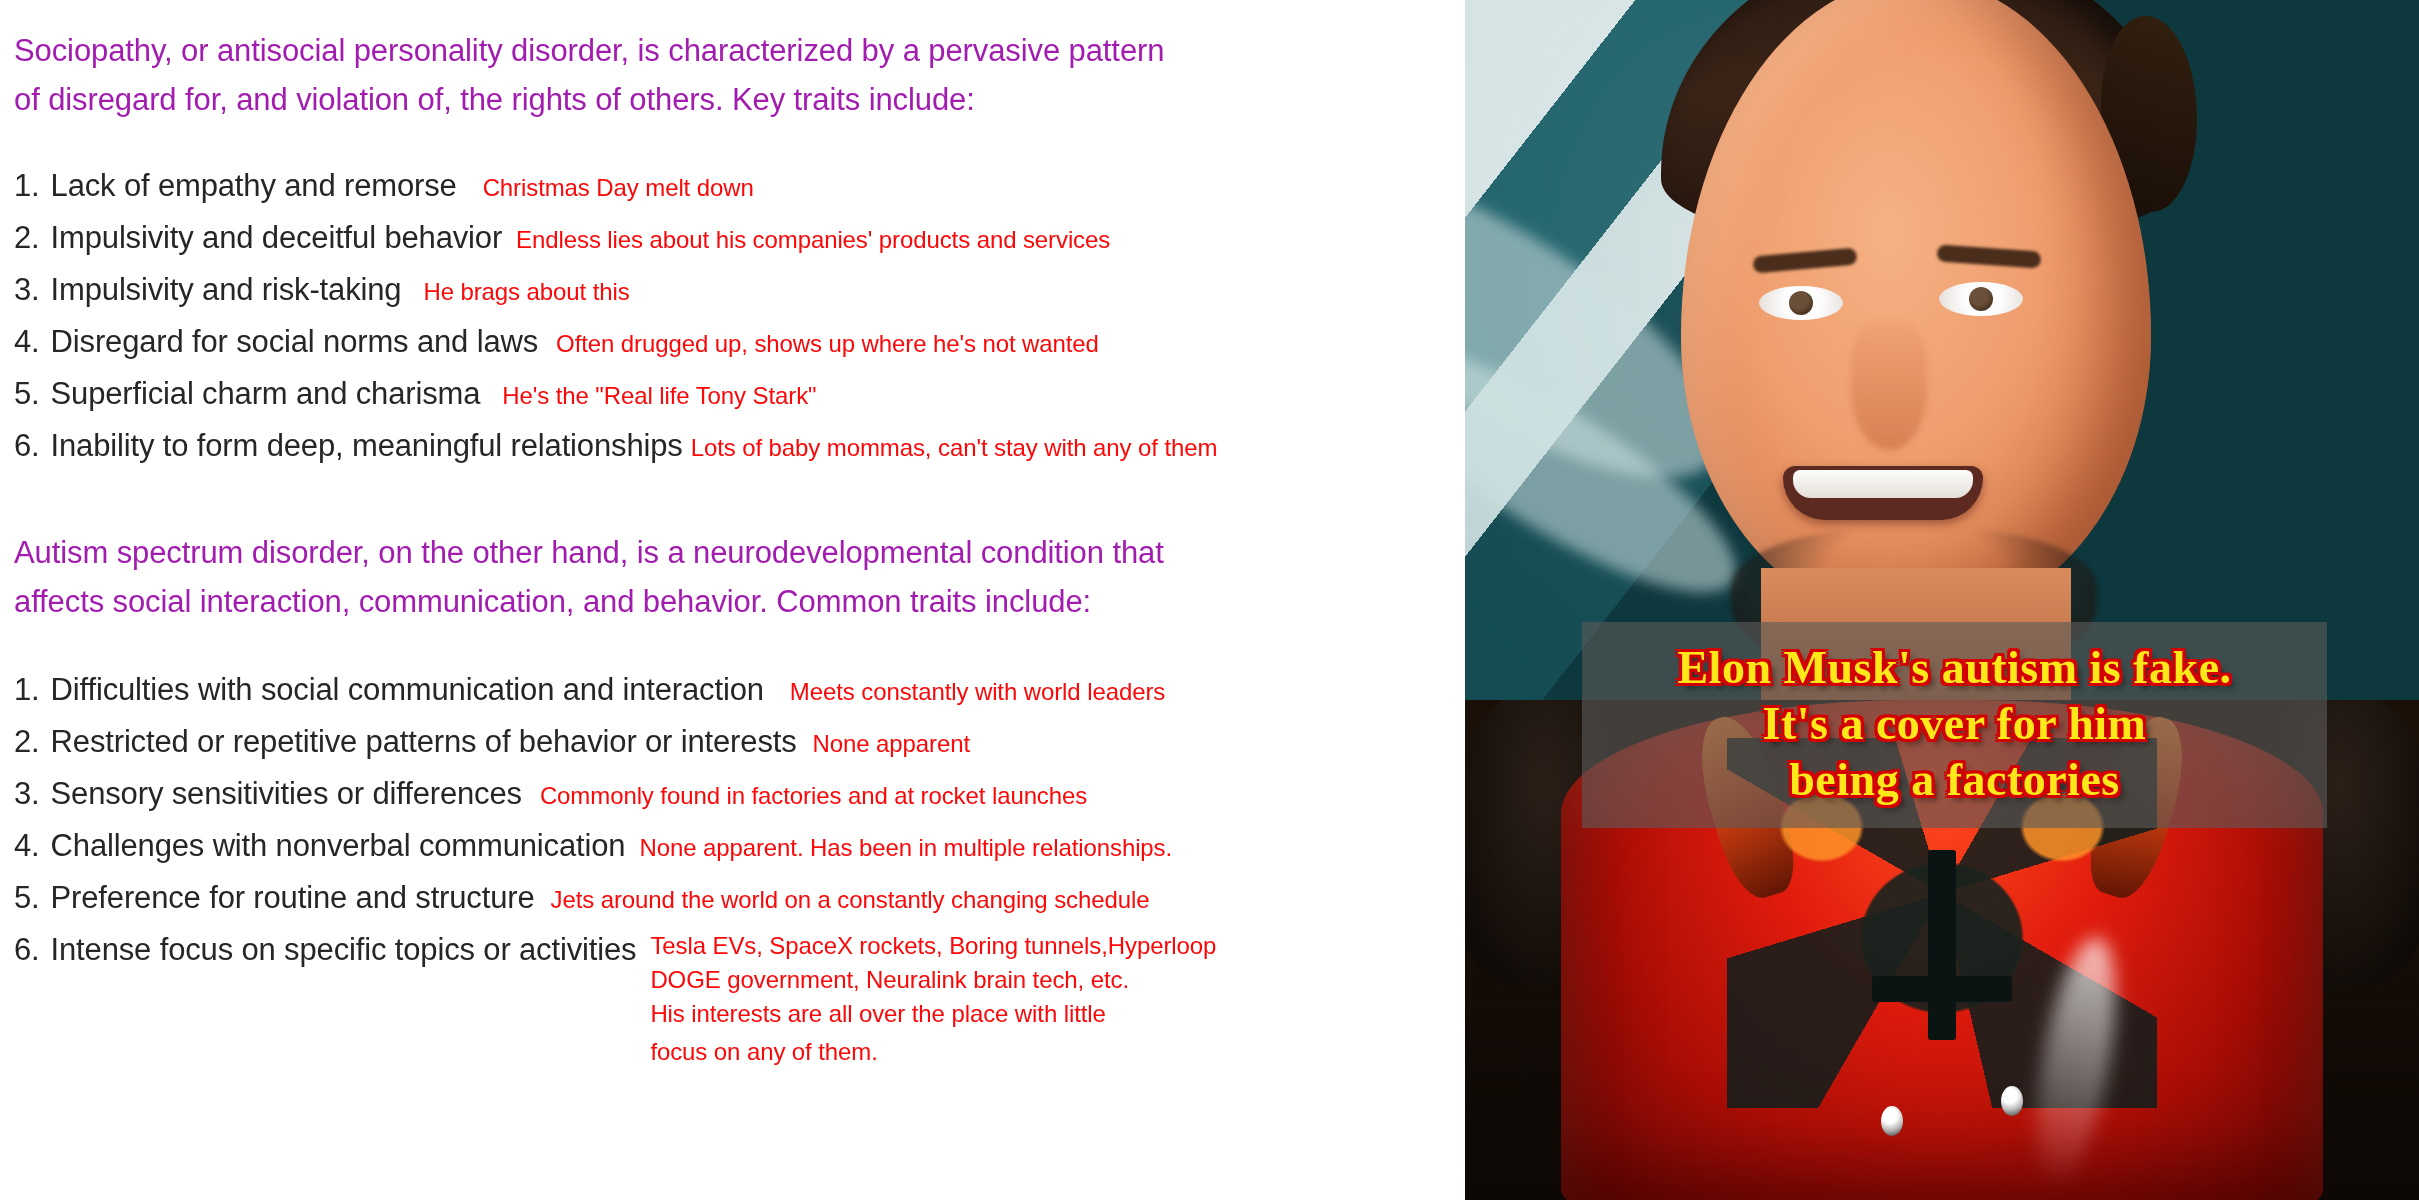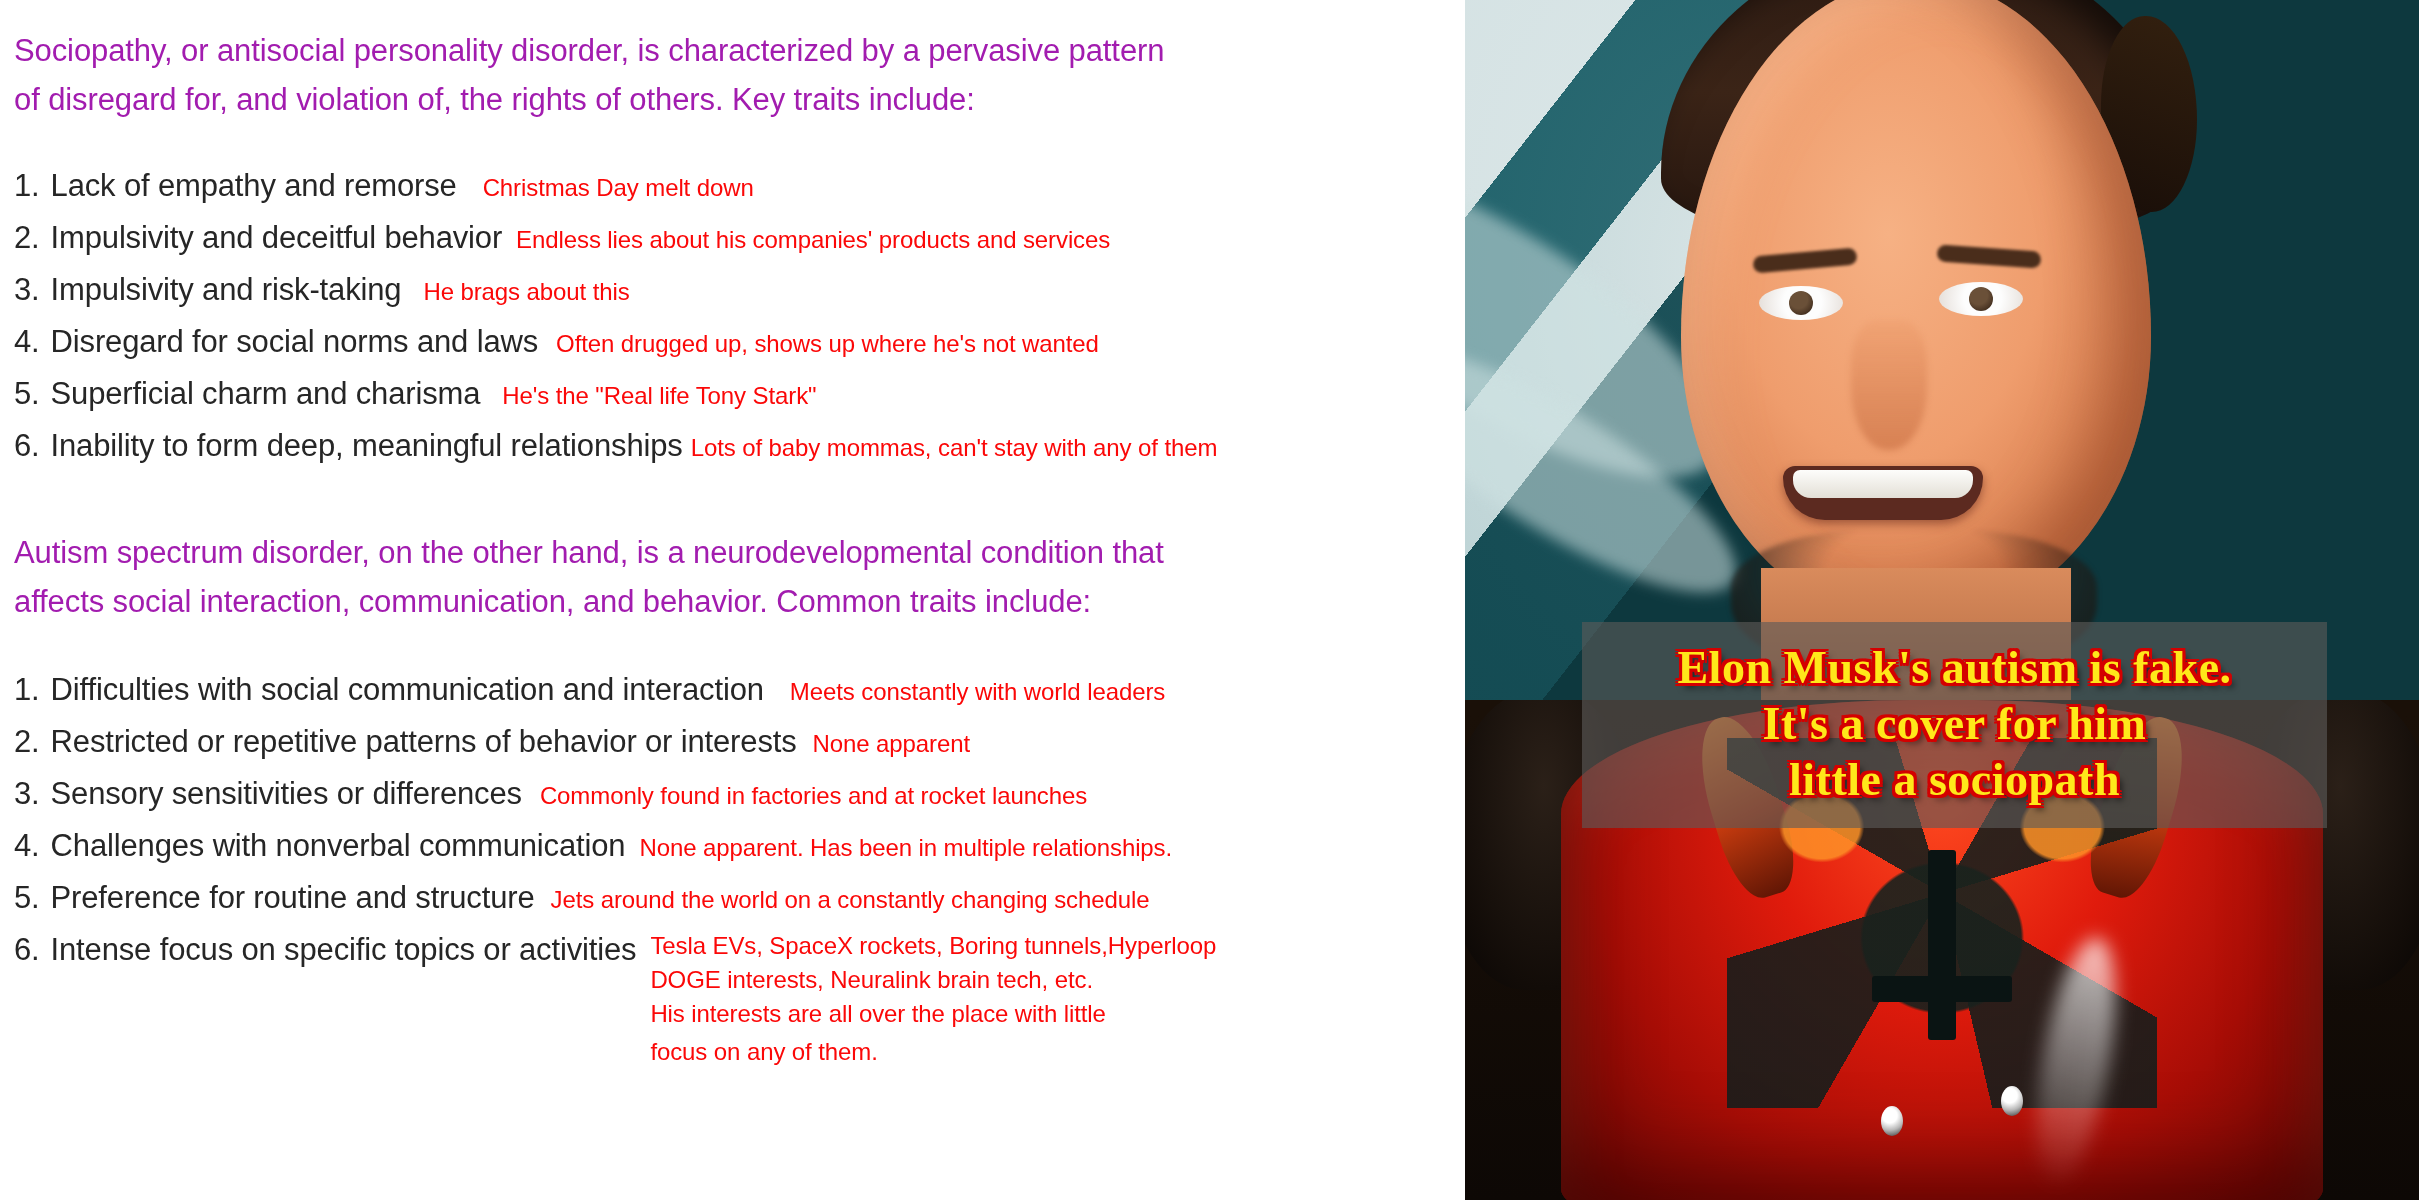--- a/index.html
+++ b/index.html
@@ -197,21 +197,21 @@
       <li class="row">
         <span class="trait">5.</span>
         <span class="trait" style="margin-left:11px;">Preference for routine and structure</span>
         <span class="ann" style="margin-left:16px;">Jets around the world on a constantly changing schedule</span>
       </li>
       <li class="row" style="align-items:flex-start;">
         <span class="trait">6.</span>
         <span class="trait" style="margin-left:11px;">Intense focus on specific topics or activities</span>
         <span style="margin-left:14px;">
           <span class="ann" style="display:block;">Tesla EVs, SpaceX rockets, Boring tunnels,Hyperloop</span>
-          <span class="ann" style="display:block; margin-top:6px;">DOGE interests, Neuralink brain tech, etc.</span>
+          <span class="ann" style="display:block; margin-top:6px;">DOGE government, Neuralink brain tech, etc.</span>
           <span class="ann" style="display:block; margin-top:6px;">His interests are all over the place with little</span>
           <span class="ann" style="display:block; margin-top:10px;">focus on any of them.</span>
         </span>
       </li>
     </ul>
   </div>
 
   <div class="photo">
     <div class="bg"></div>
     <div class="bg-streak" style="left:-60px; top:60px; width:180px; height:520px;"></div>
@@ -244,17 +244,17 @@
         <div class="cross"></div>
         <div class="stud a"></div>
         <div class="stud b"></div>
         <div class="glint"></div>
       </div>
     </div>
 
     <div class="caption">
       <span class="cap-line">Elon Musk's autism is fake.</span>
       <span class="cap-line">It's a cover for him</span>
-      <span class="cap-line">little a sociopath</span>
+      <span class="cap-line">being a factories</span>
     </div>
   </div>
 
 </div>
 
 </body></html>

